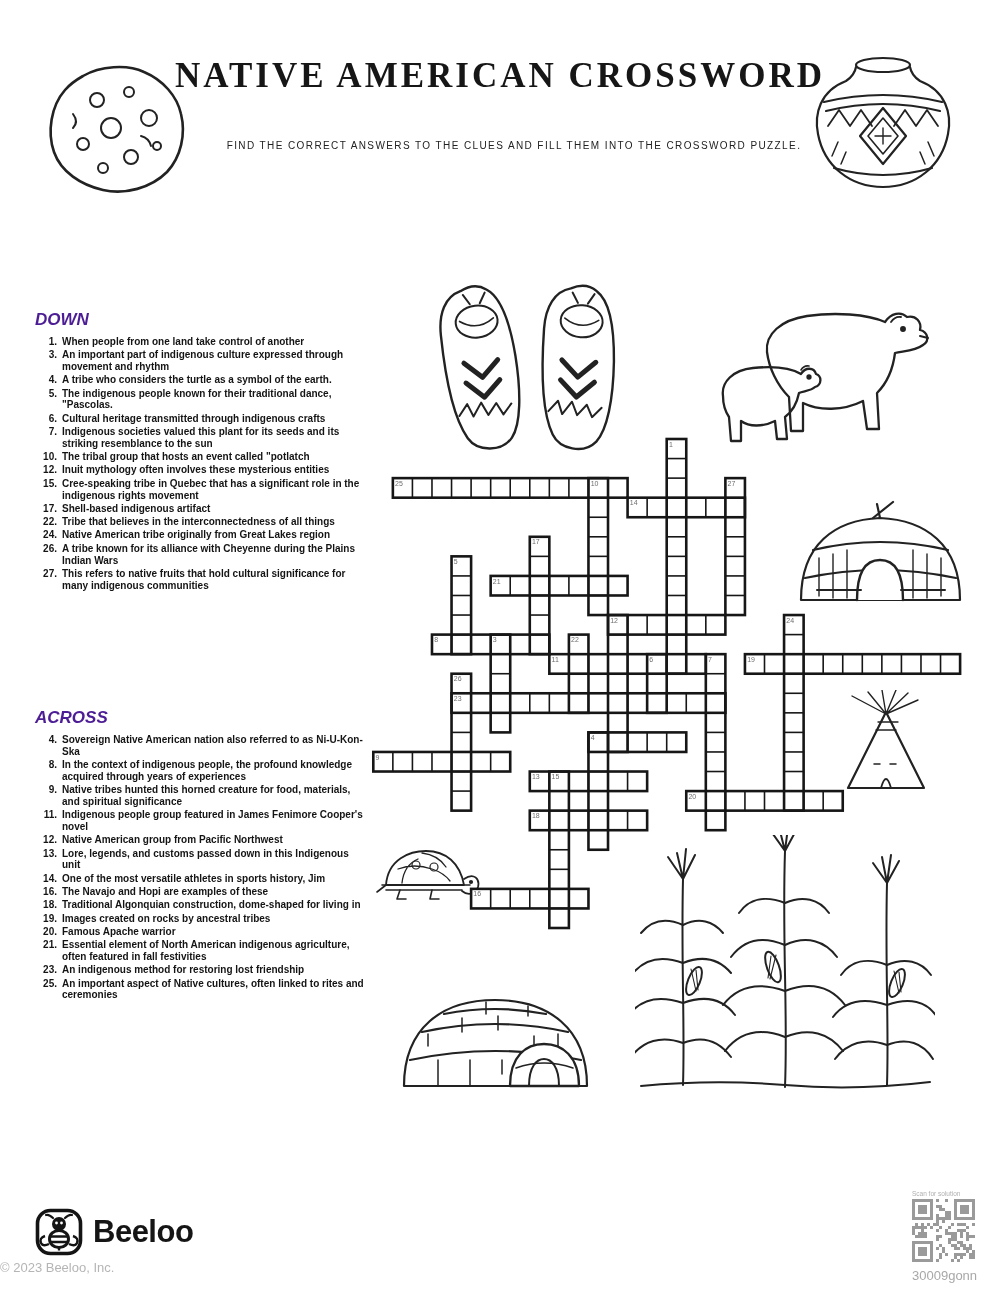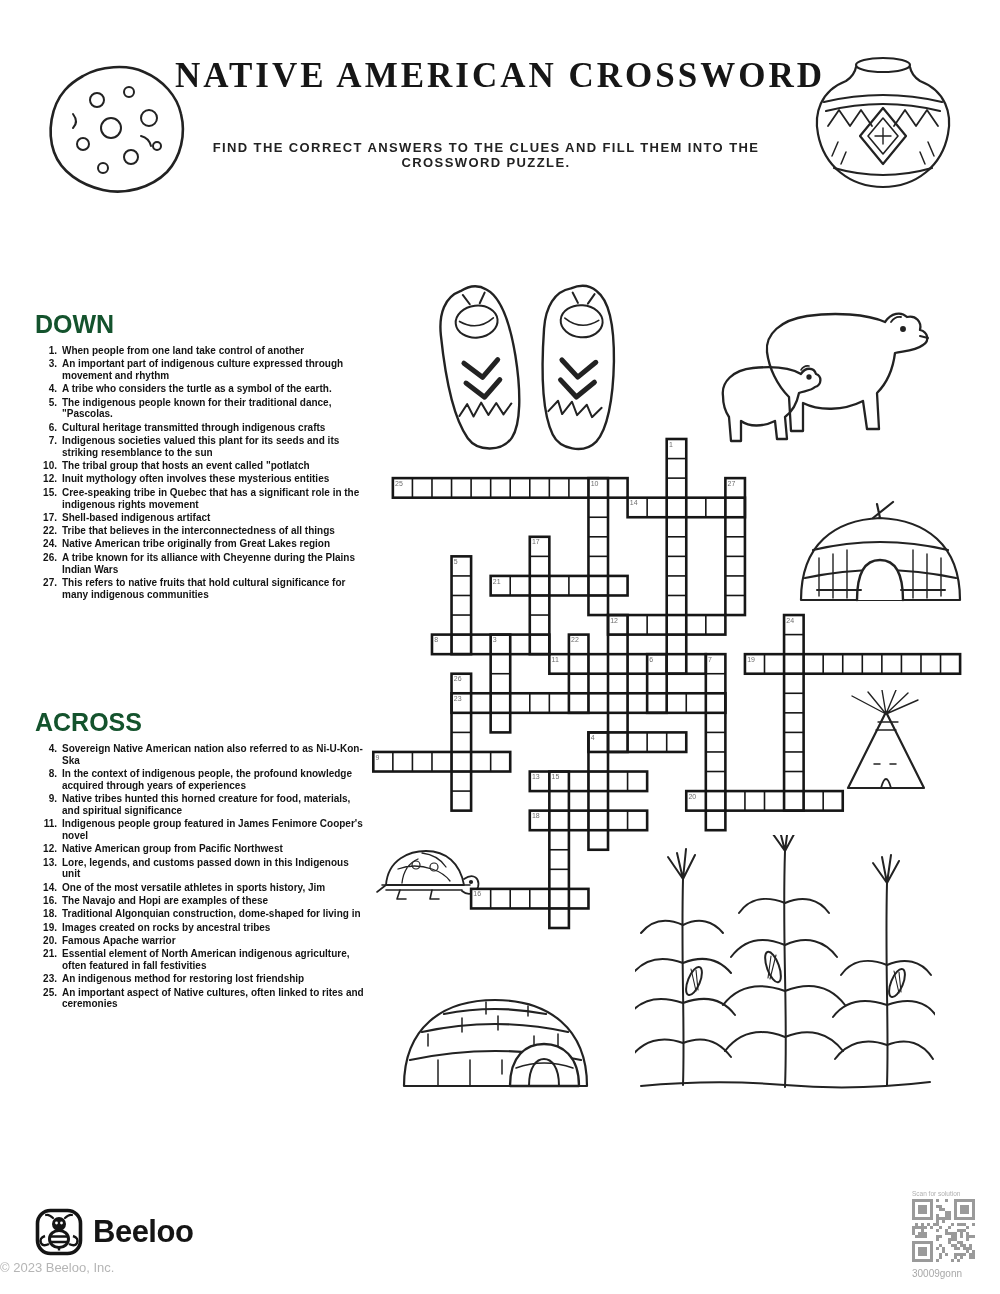--- a/index.html
+++ b/index.html
@@ -2,43 +2,43 @@
 <html><head>
 <meta charset="utf-8">
 <style>
   html,body{margin:0;padding:0;background:#e8e8e8;}
   #page{position:relative;width:1000px;height:1294px;background:#ffffff;margin:0 auto;
         font-family:"Liberation Sans",sans-serif;color:#111;overflow:hidden;}
   .abs{position:absolute;}
   
   #title{left:0;top:56px;width:1000px;text-align:center;
          font-family:Liberation Serif, serif;font-weight:900;font-size:35px;letter-spacing:3px;color:#161616;}
-  #subtitle{left:176px;top:140px;width:620px;text-align:center;font-weight:bold;
-            font-size:13px;letter-spacing:1.4px;color:#222;}
+  #subtitle{left:204px;top:140px;width:620px;text-align:center;font-weight:normal;
+            font-size:10px;letter-spacing:1.4px;color:#222;}
   
   .clue-section{left:35px;width:332px;}
   #down-section{top:310px;}
   #across-section{top:708px;}
-  .clue-head{font-size:25px;font-weight:900;letter-spacing:0px;margin:0 0 6px 0;color:#14532d;}
+  .clue-head{font-size:17px;font-weight:900;letter-spacing:0px;margin:0 0 6px 0;color:#4c1d95;font-style:italic;}
   ul.clues{list-style:none;margin:0;padding:0;}
   li.clue{font-size:10px;line-height:11.8px;font-weight:bold;color:#141414;
           padding-left:27px;margin:0 0 1.5px 0;}
   .cnum{display:inline-block;width:22px;margin-left:-27px;text-align:right;margin-right:5px;}
   
   #grid-layer{left:0;top:0;width:1000px;height:1294px;}
   
   .illus{stroke:#222;fill:none;stroke-linecap:round;stroke-linejoin:round;}
   
   #logo{left:35px;top:1208px;display:flex;align-items:center;gap:10px;}
   #brand-text{font-size:31px;font-weight:900;letter-spacing:-0.5px;color:#151515;}
   #copyright{left:0;top:1260px;width:796px;font-size:13px;color:#b5b5b5;}
   #qr-block{left:912px;top:1190px;width:66px;text-align:left;}
   #qr-caption{font-size:6.5px;color:#b0b0b0;margin-bottom:2px;}
   #qr-code svg rect{fill:#9a9a9a;}
-  #qr-id{font-size:10px;color:#a8a8a8;margin-top:2px;}
+  #qr-id{font-size:13px;color:#a8a8a8;margin-top:2px;}
 </style>
 </head>
 <body>
 
 <div id="page">
 
   <div class="abs" id="title">NATIVE AMERICAN CROSSWORD</div>
   <div class="abs" id="subtitle">FIND THE CORRECT ANSWERS TO THE CLUES AND FILL THEM INTO THE CROSSWORD PUZZLE.</div>
 
   <svg class="abs" style="left:45px;top:62px" width="145" height="135" viewBox="0 0 145 135">

